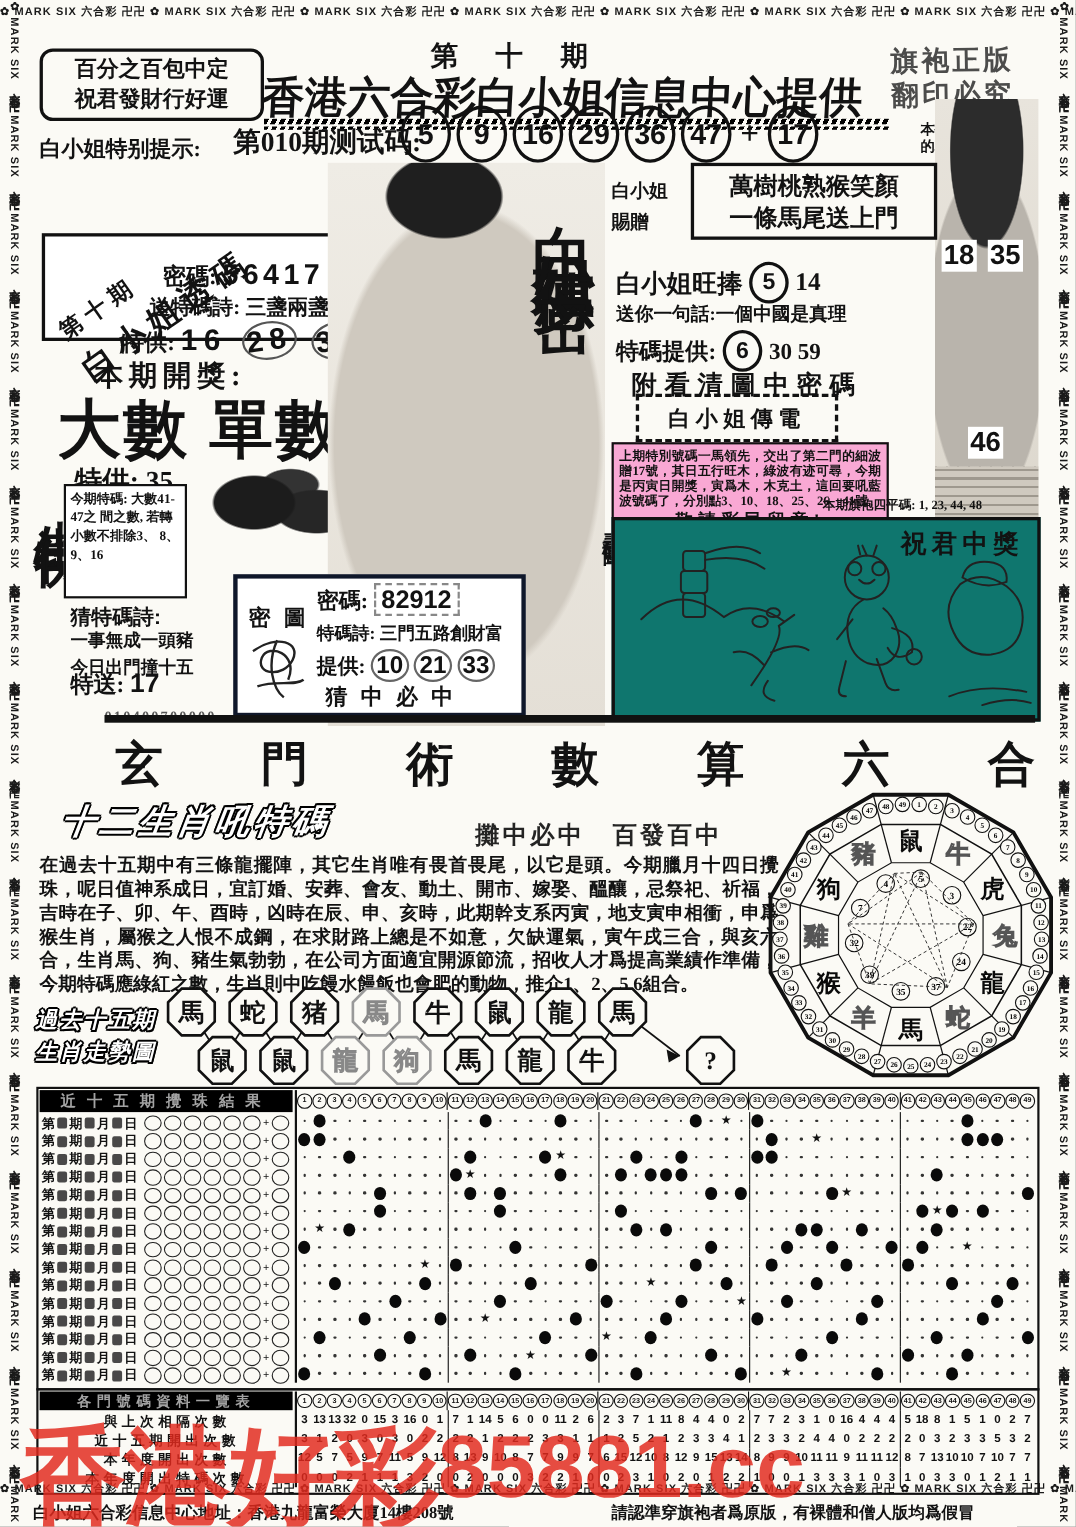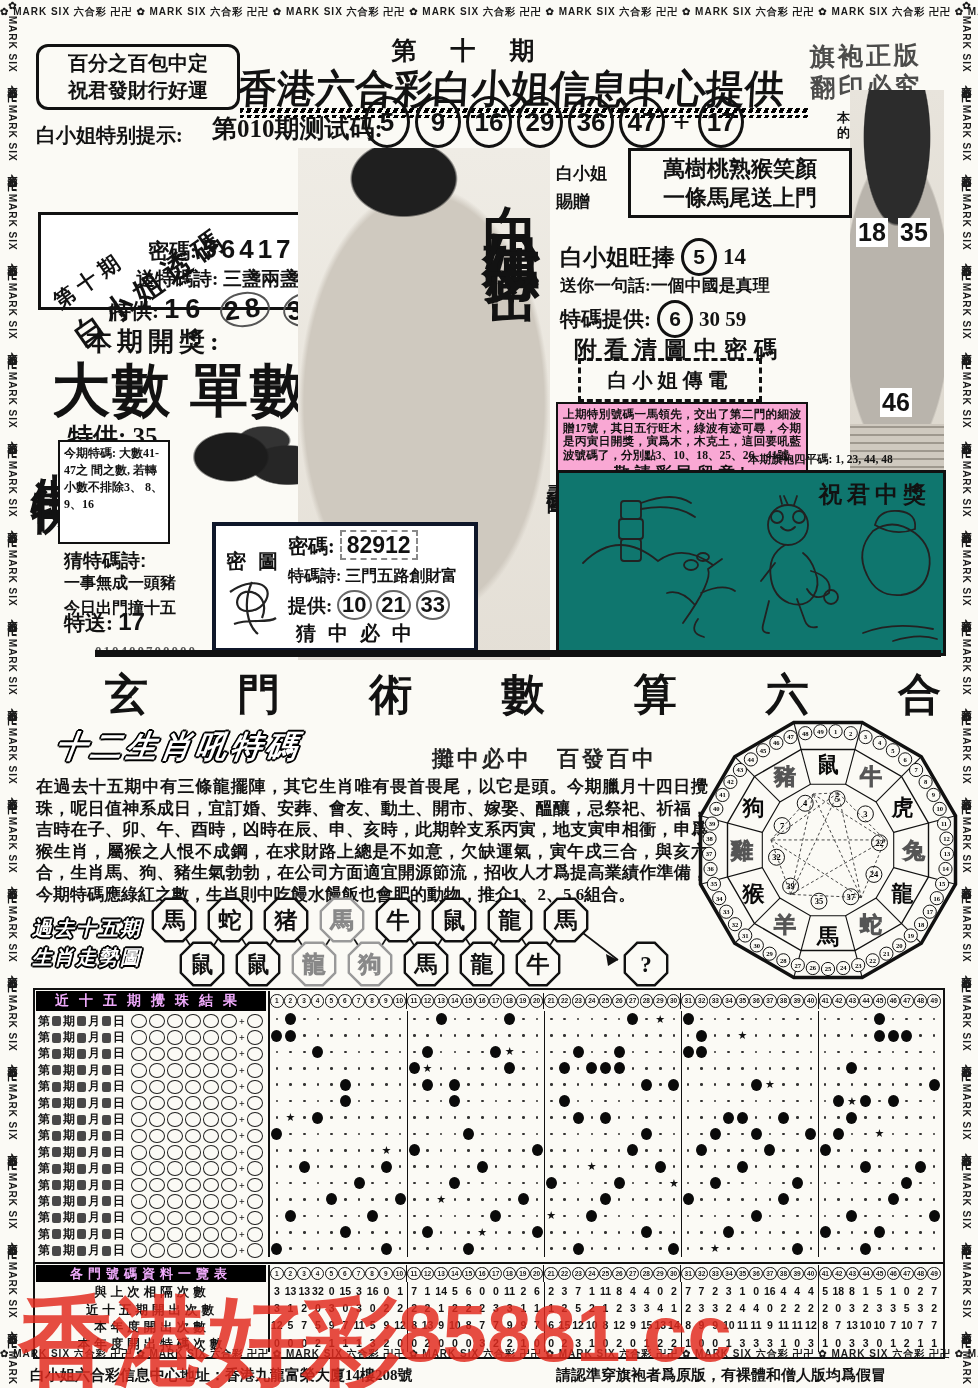--- a/index.html
+++ b/index.html
@@ -115,21 +115,21 @@
   .sub-title{left:56px;top:726px;font-size:31px;font-weight:900;font-style:italic;transform:skewX(-8deg);
     letter-spacing:4px;}
   .stamp2{left:432px;top:744px;font-size:22px;font-weight:900;letter-spacing:3px;opacity:.92;
     font-family:"Liberation Sans",sans-serif;}
   .para{left:36px;top:776px;width:672px;font-size:17px;font-weight:700;line-height:21.5px;text-align:justify;
     margin:0;}
   .trend-label{left:32px;top:914px;font-size:20px;font-weight:900;line-height:29px;font-style:italic;
     letter-spacing:2px;}
   
   .res-frame{left:33px;top:988px;width:908px;height:272px;border:2.5px solid #111;}
-  .bar{position:absolute;background:#000;color:#f0abfc;font-weight:900;display:flex;align-items:center;
+  .bar{position:absolute;background:#000;color:#a3a3a3;font-weight:900;display:flex;align-items:center;
     justify-content:center;font-family:Liberation Sans, sans-serif;}
   .res-bar{left:36px;top:991px;width:230px;height:20px;font-size:14px;letter-spacing:10px;}
   .res-left{left:38px;top:1013px;width:228px;}
   .res-row-l{height:16.4px;display:flex;align-items:center;font-size:12px;font-weight:900;gap:2px;}
   .smudge{display:inline-block;width:9px;height:10px;background:#2a2a2a;border-radius:2px;filter:blur(.6px);
     opacity:.85;}
   .ovals{display:flex;align-items:center;gap:2px;margin-left:4px;}
   .oval{width:14px;height:12.5px;border:1.6px solid #222;border-radius:50%;}
   .oplus{font-size:10px;font-weight:900;}
   .matrix{left:268px;top:991px;width:671px;border-left:2px solid #111;}

